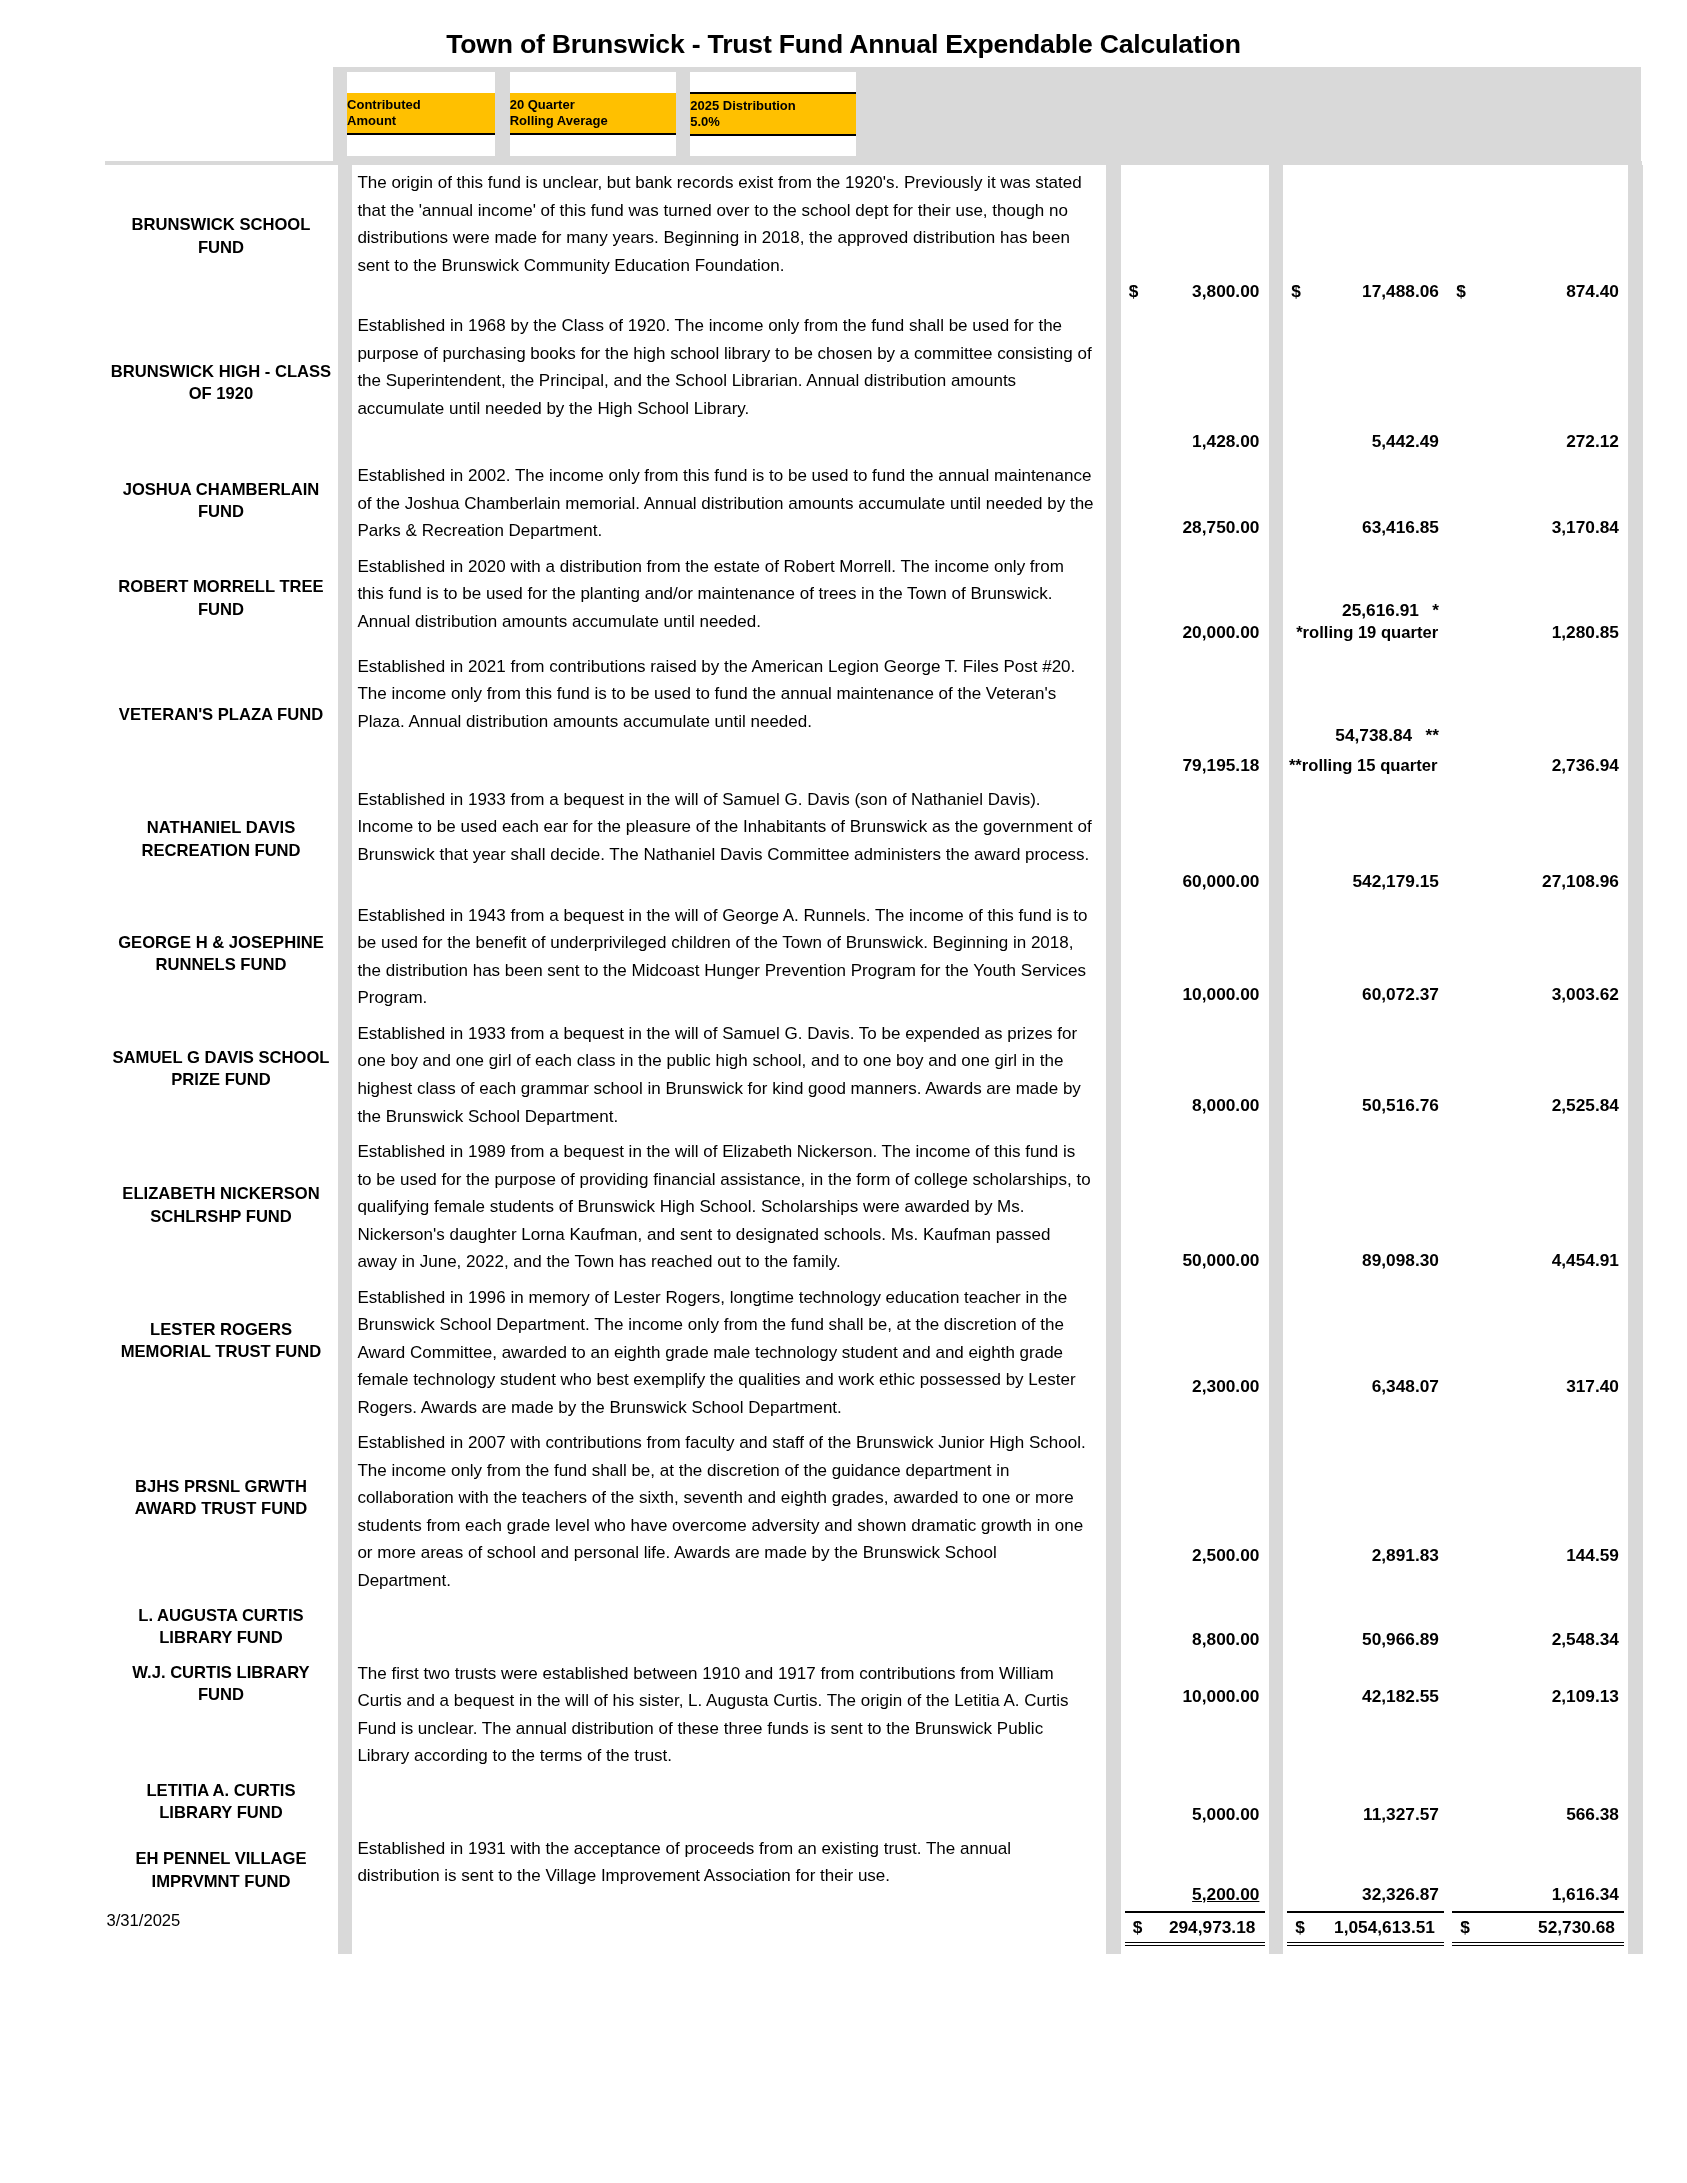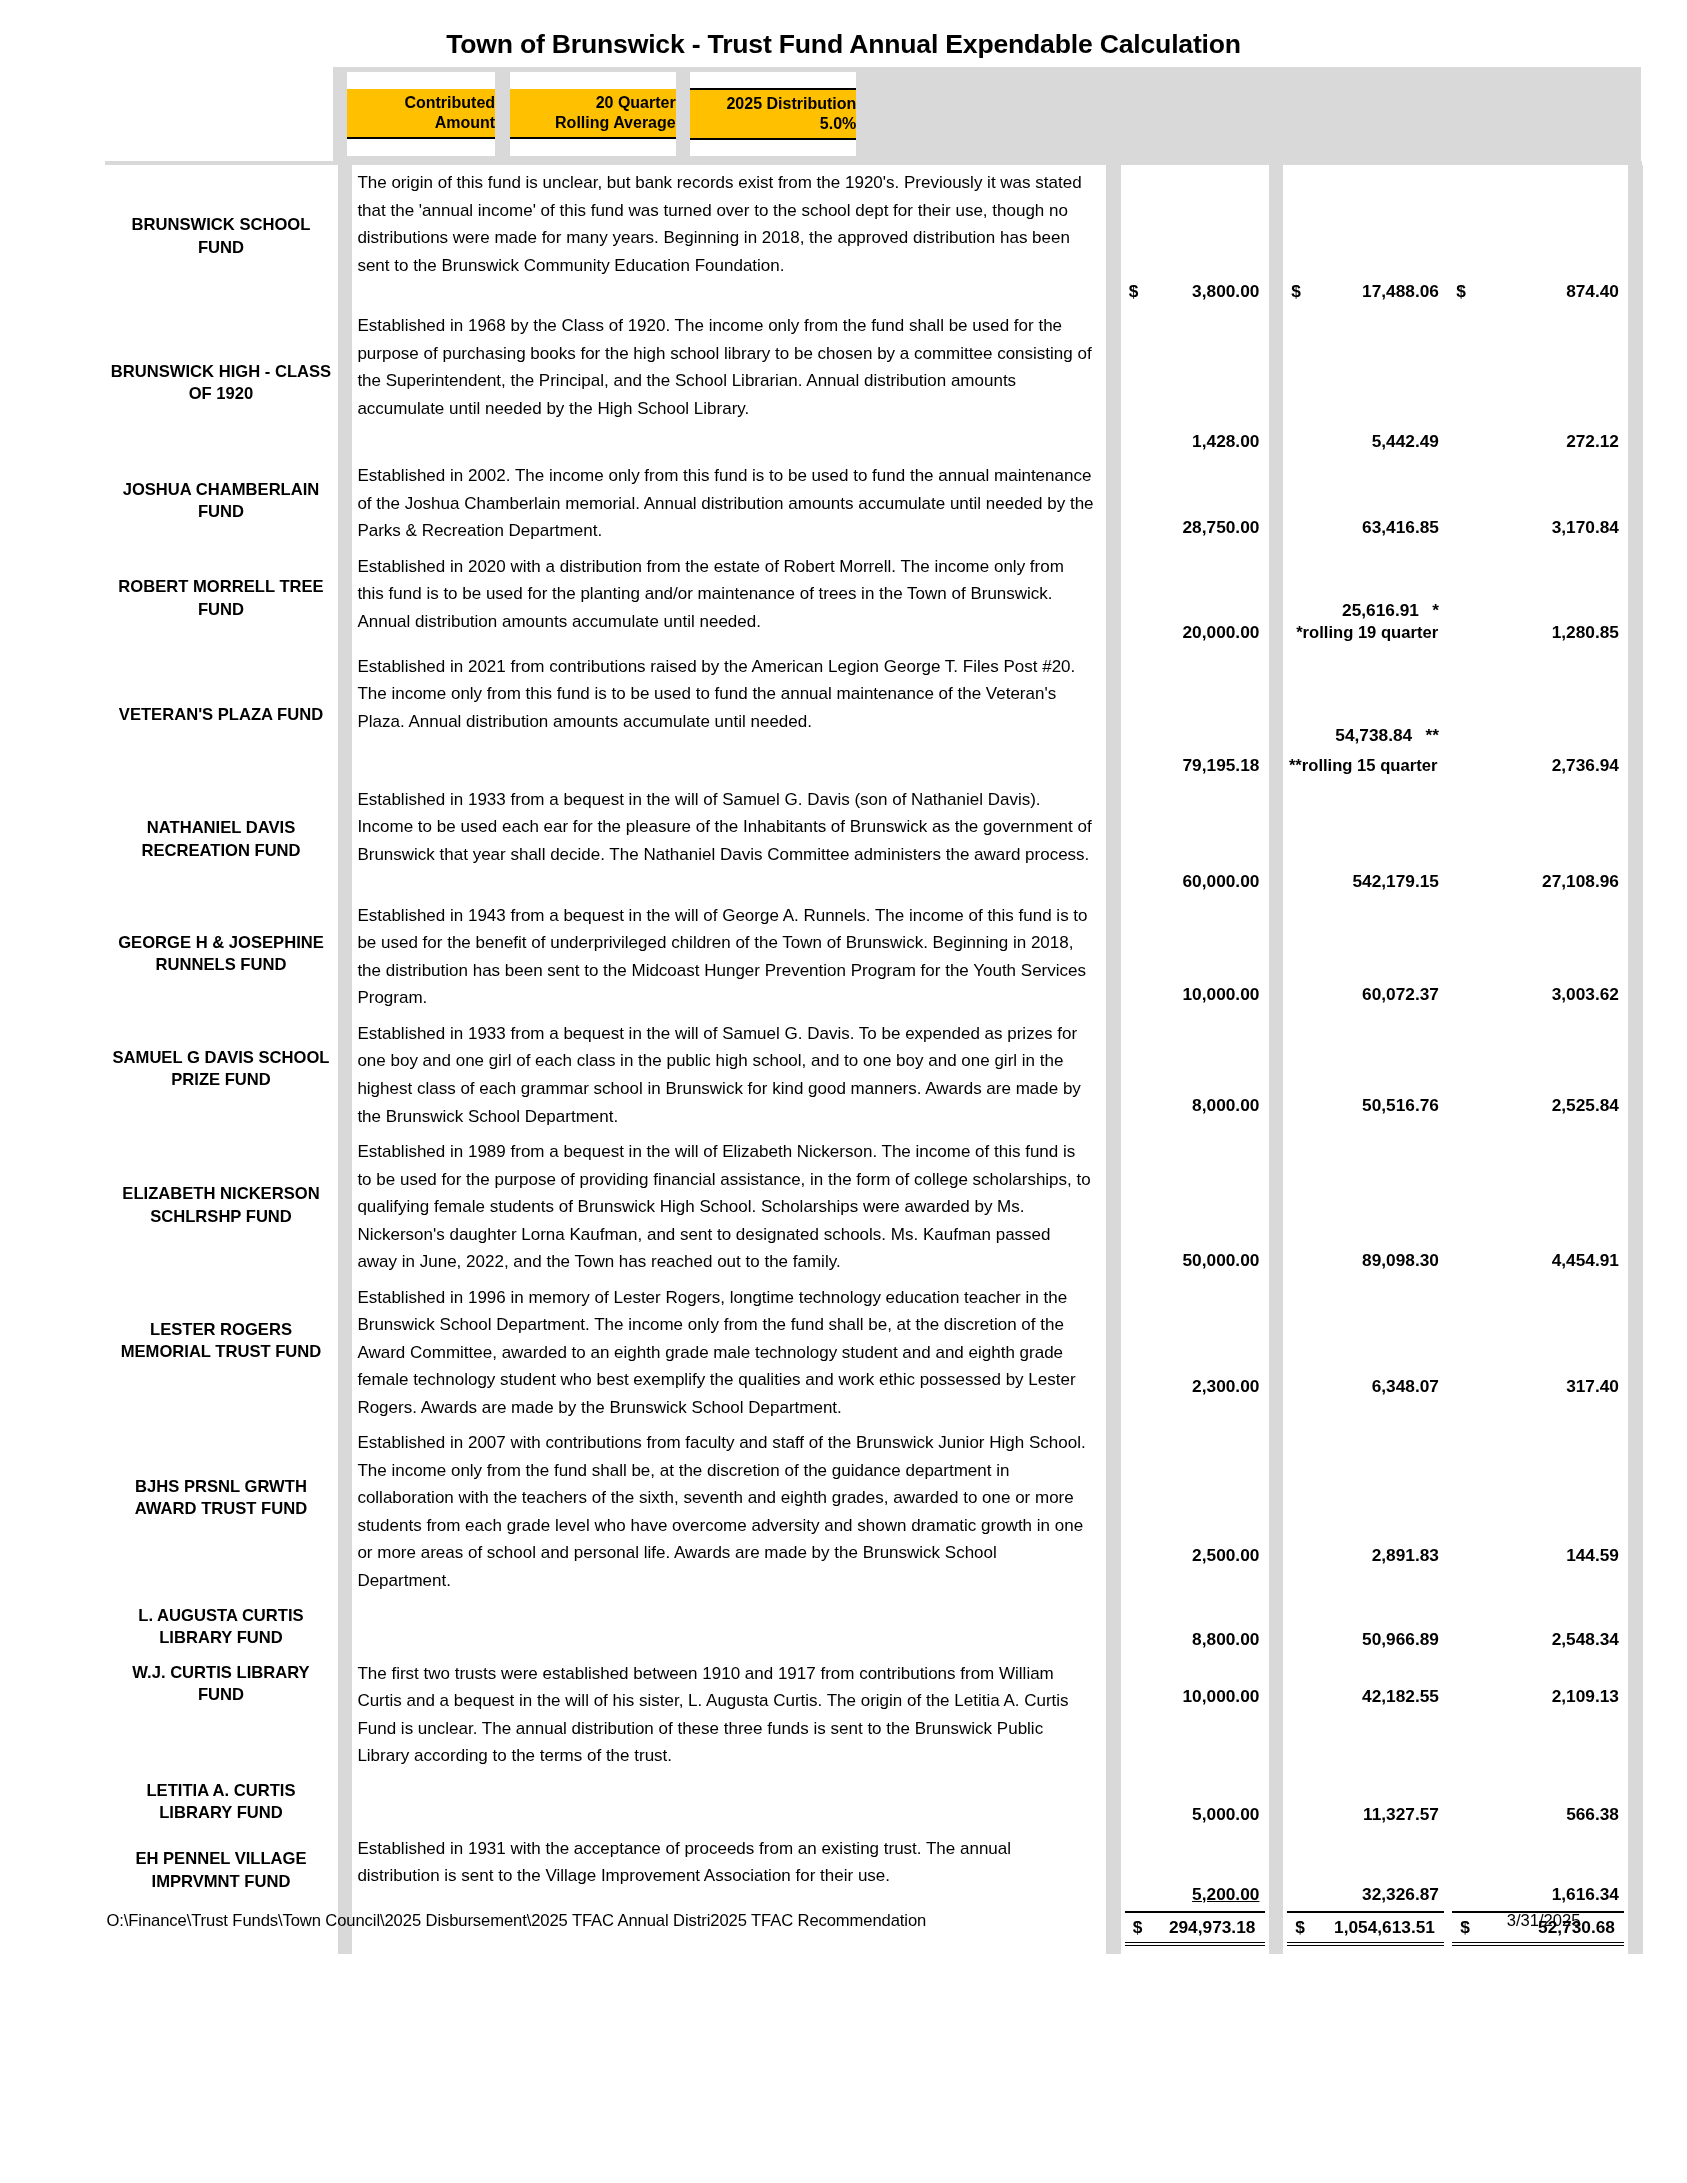--- a/index.html
+++ b/index.html
@@ -62,22 +62,22 @@
   }
   .hdr-gap { width: 14.6px; }
   .hdr-num {
     width: 148px;
     height: 84px;
     padding: 0;
   }
   .hdr-badge {
     background: #ffc000;
     width: 100%;
-    text-align: right;
-    font-size: 16px;
+    text-align: left;
+    font-size: 13px;
     font-weight: bold;
     line-height: 1.25;
     padding: 4px 0 3.3px 0;
     border-bottom: 2.7px solid #000;
     box-sizing: border-box;
   }
   .hdr-badge.with-top { border-top: 2.7px solid #000; }
   .hdr-num.wide { width: 166px; }
 
   
@@ -667,18 +667,17 @@
                 <span>52,730.68</span>
               </div>
             </td>
             <td class="c-gap4"></td>
           </tr>
         </tbody>
     </table>
   </div>
 
   <div id="footer">
-    <span class="footpath">O:\Finance\Trust Funds\Town Council\2025 Disbursement\2025 TFAC Annual Distri2025 TFAC Recommendation</span>
     <span class="footright">3/31/2025</span>
   </div>
 
 </div>
 
 
 </body></html>

